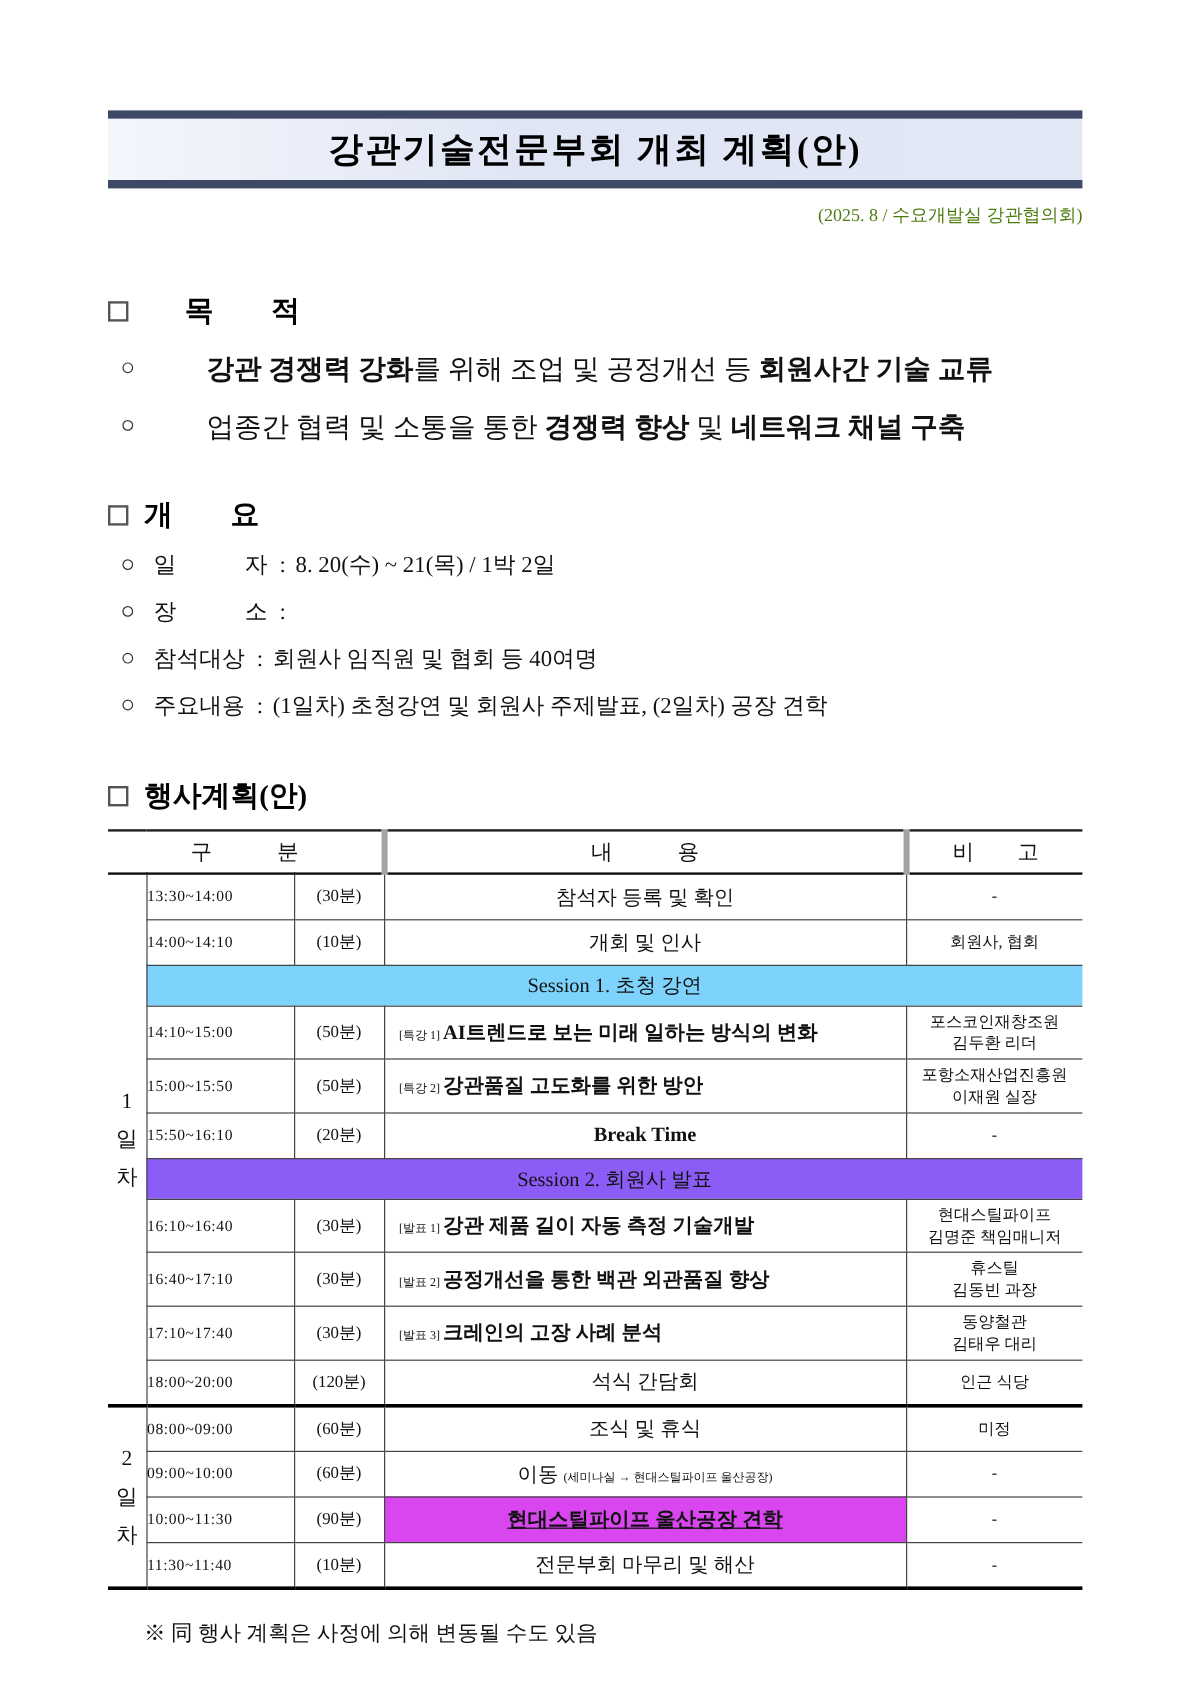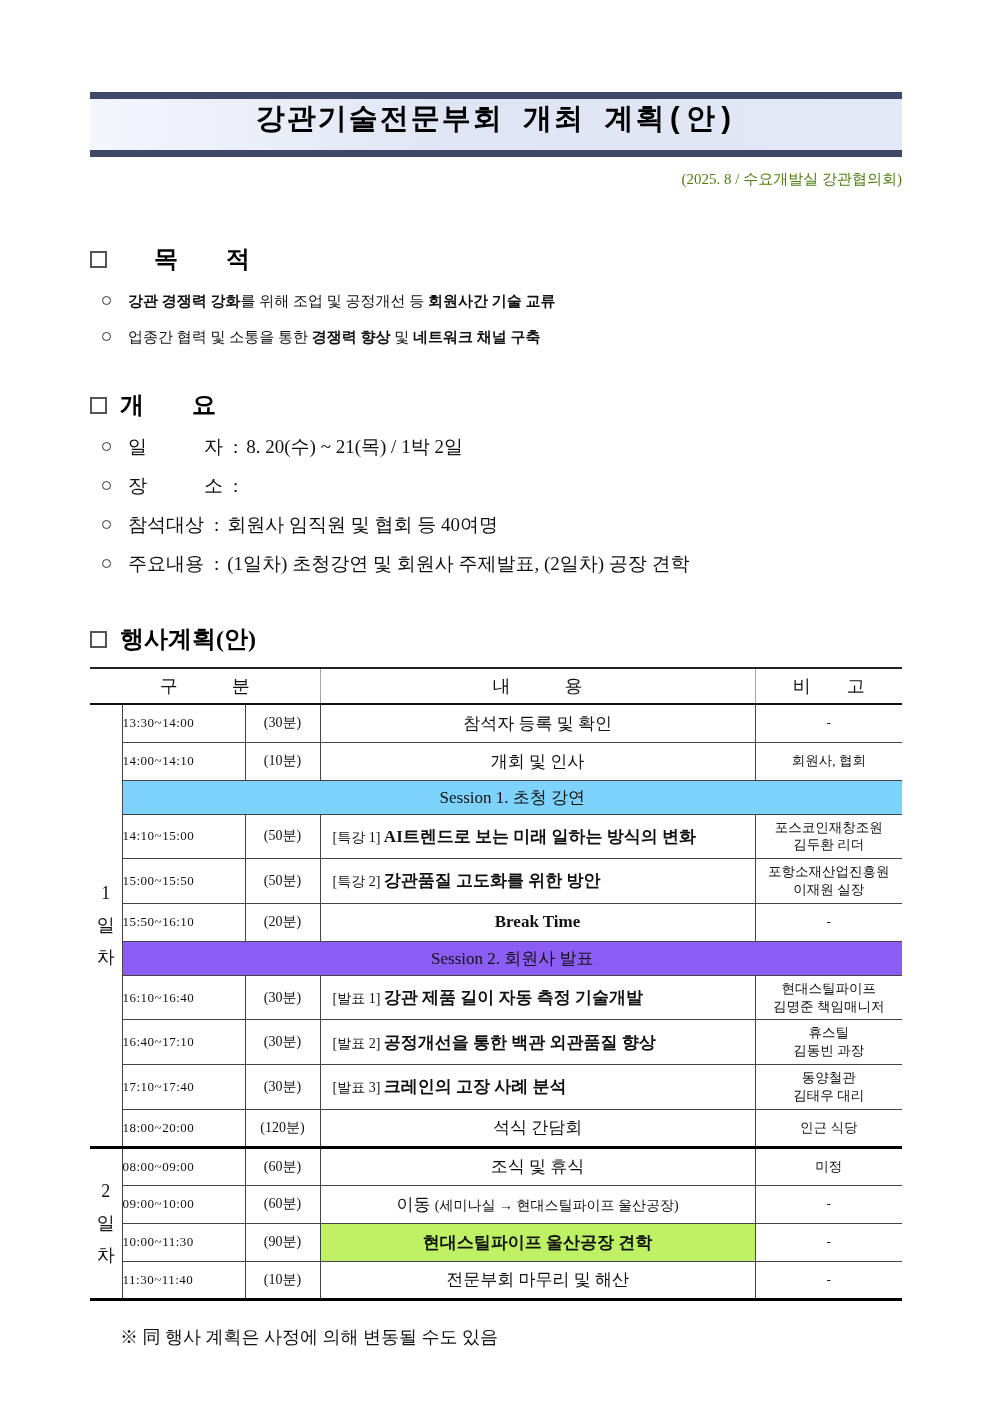--- a/index.html
+++ b/index.html
@@ -3,61 +3,61 @@
 <meta charset="utf-8">
 <style>
   * { margin:0; padding:0; box-sizing:border-box; }
   html,body { width:992px; height:1403px; background:#fff; overflow:hidden; }
   body { font-family:"Liberation Serif","DejaVu Serif",serif; color:#111; }
   .doc { padding:92px 90px 0 90px; }
 
   
   .banner { width:812px; }
   .banner .bar { height:7px; background:#3D4967; }
-  .banner .mid { height:51px; display:flex; align-items:flex-start; justify-content:center;
-                 background:linear-gradient(90deg,#F4F6FC 0%,#DFE5F4 45%,#E3E8F6 100%);font-family:Liberation Mono, monospace; }
+  .banner .mid { height:51px; display:flex; align-items:center; justify-content:center;
+                 background:linear-gradient(90deg,#F4F6FC 0%,#DFE5F4 45%,#E3E8F6 100%); }
   .banner .title { font-size:29px; font-weight:bold; letter-spacing:2px; color:#000; }
 
   .date-caption { width:812px; text-align:right; font-size:15px; margin-top:13px; color:#4d7c0f; }
 
   
   .sec-heading { display:flex; align-items:center; font-size:24px; font-weight:bold; color:#000; white-space:pre; }
   .sec-heading .chk { display:inline-block; width:17px; height:17px; border:2px solid #555; margin-right:13px; background:#fff; flex:0 0 auto; }
   .h-purpose { margin-top:54px;gap:34px; }
   .h-overview { margin-top:42px; }
   .h-schedule { margin-top:46px; }
 
   
-  .bullet { display:flex; align-items:center; font-size:15px; margin:17px 0 0 12px; white-space:pre-wrap; }
+  .bullet { display:flex; align-items:center; font-size:23px; margin:17px 0 0 12px; white-space:pre-wrap;gap:44px; }
   .bullet .dot { display:inline-block; width:9px; height:9px; border:1.5px solid #333; border-radius:50%; margin:0 17px 2px 0; flex:0 0 auto; align-self:center; }
   .bullet .b, .content .b, .b { font-weight:bold; }
-  .sm { font-size:14px; }
+  .sm { font-size:10px; }
   .ov-item { display:flex; align-items:baseline; font-size:19px; margin:13px 0 0 12px; white-space:pre; }
   .ov-item .dot { display:inline-block; width:9px; height:9px; border:1.5px solid #333; border-radius:50%; margin:0 17px 2px 0; flex:0 0 auto; align-self:center; }
   .ov-label { white-space:pre; }
   .ov-colon { padding:0 8px 0 10px; }
 
   
   table { width:812px; border-collapse:collapse; table-layout:fixed; margin-top:12px;
           border-top:2px solid #222; }
   col.c0{width:32px;} col.c1{width:123px;} col.c2{width:75px;} col.c3{width:435px;} col.c4{width:147px;}
   th { font-size:18px; font-weight:normal; height:36px; white-space:pre; vertical-align:middle; }
   thead tr { border-bottom:2px solid #111; }
-  th.vline { border-right:1px solid #a3a3a3; }
+  th.vline { border-right:5px solid #a3a3a3; }
   td { border-bottom:1px solid #444; vertical-align:middle; }
   td.day { border-right:1px solid #444; border-bottom:3px solid #000; text-align:center;
            font-size:18px; line-height:32px; padding:4px 0; }
   tr.group-end td { border-bottom:3px solid #000; }
   td.t, td.d, td.content { border-right:1px solid #444; }
   td.t { font-size:13px; text-align:left; letter-spacing:0.5px; }
   td.d { font-size:14px; text-align:center; }
   td.content { font-size:17px; padding:5px 10px; height:38px; }
   td.content.center { text-align:center; }
   td.content.left { text-align:left; padding-left:12px; }
-  td.content.highlight { background:#bef264; }
+  td.content.highlight { background:#d946ef;text-decoration:underline; }
   td.note { font-size:13.5px; text-align:center; line-height:1.32; padding:4px 2px; }
   td.session { border-right:none; font-size:17px; text-align:center; height:34px; }
   td.session.session1 { background:#7dd3fc; }
   td.session.session2 { background:#8b5cf6; }
 
   .footnote { font-size:18px; margin:24px 0 0 30px; }
 </style>
 </head>
 <body>
 

